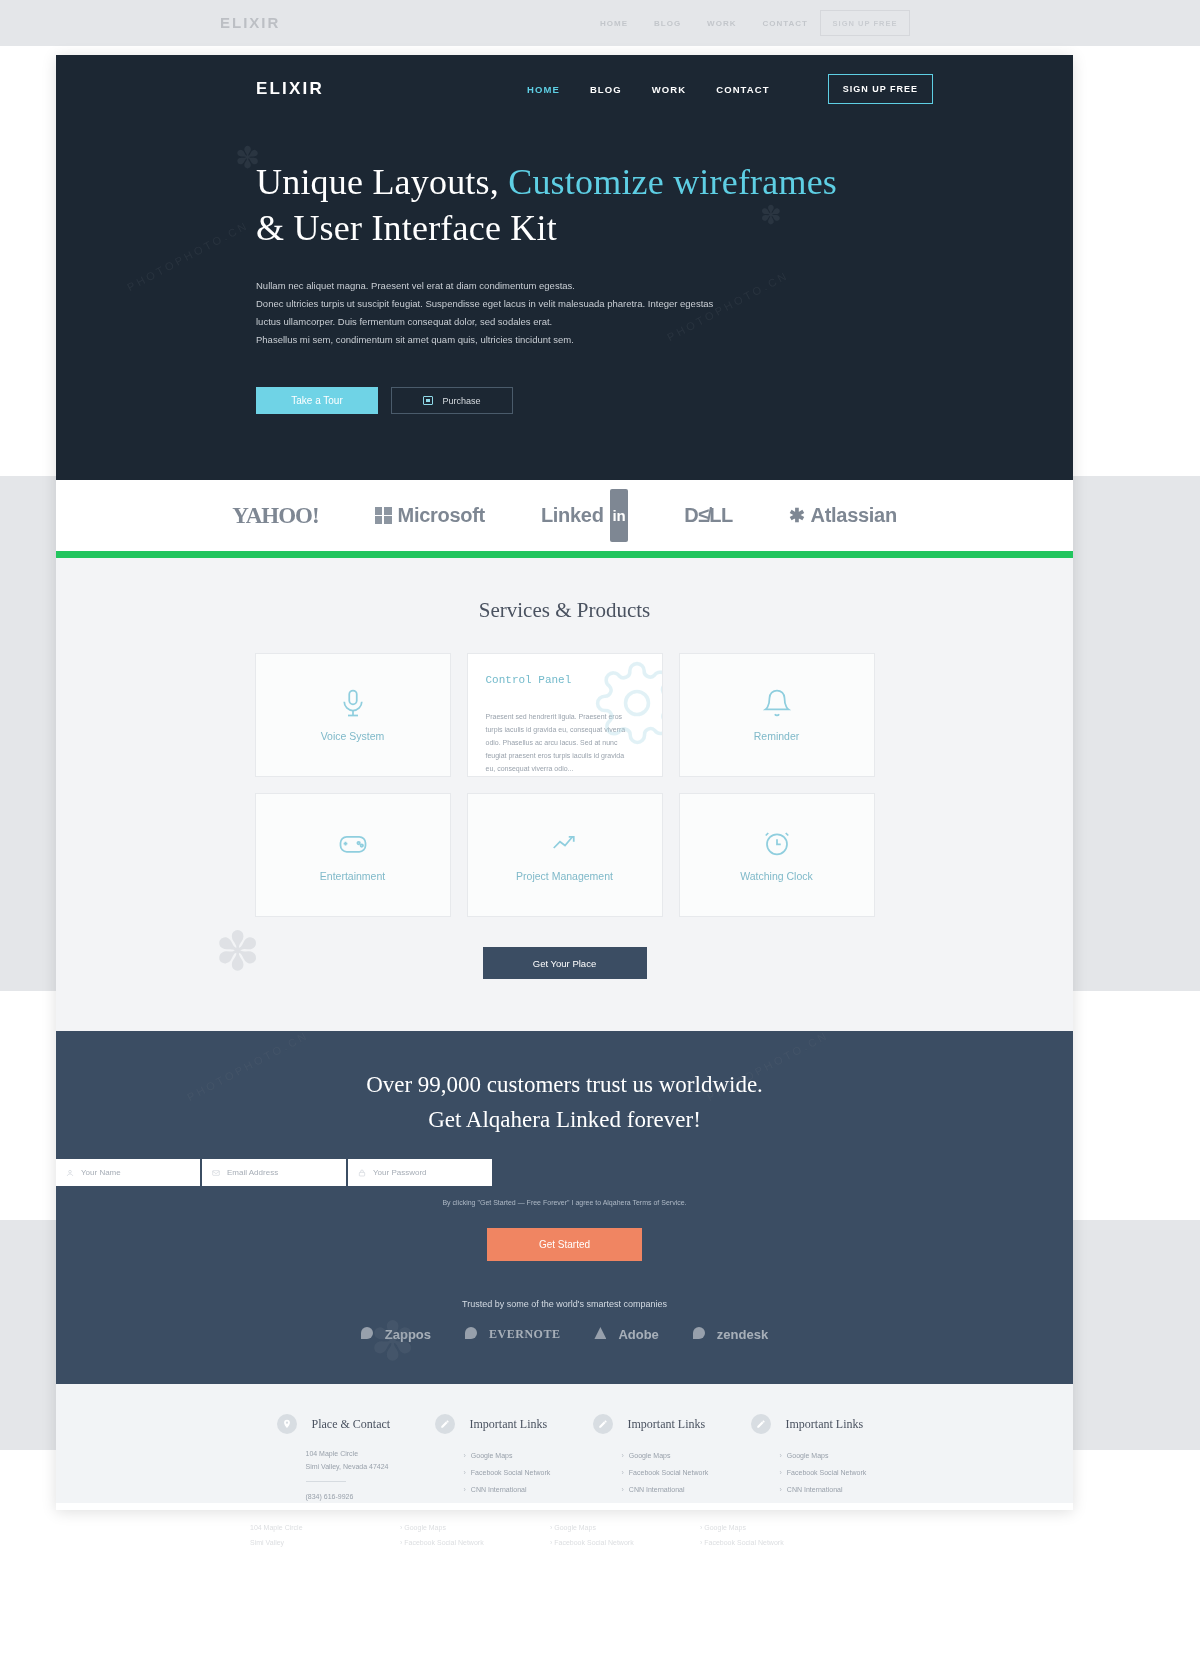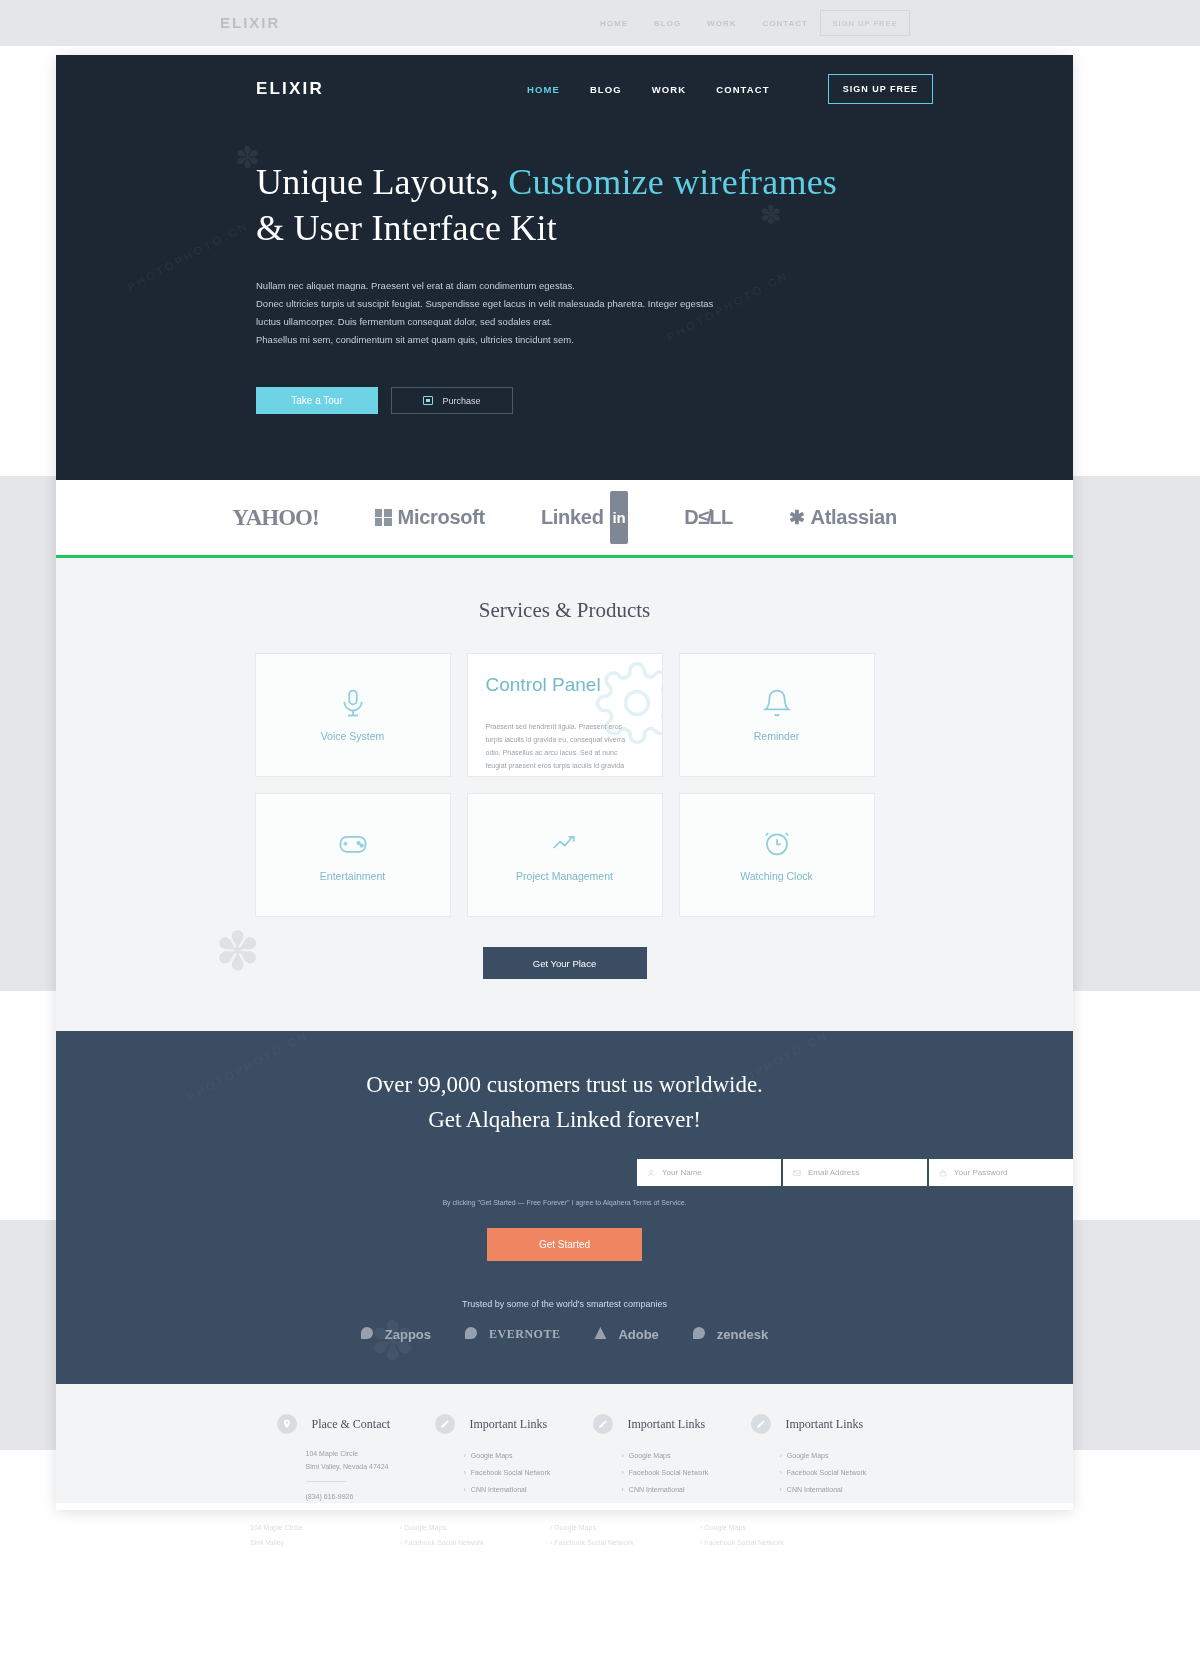--- a/index.html
+++ b/index.html
@@ -114,21 +114,21 @@
   }
   .cart-ico::after {
     content: ""; position: absolute; left: 2px; top: 2px;
     width: 4px; height: 3px; background: #8fd9e8;
   }
 
   
   .logos {
     height: 78px; background: #ffffff;
     display: flex; align-items: center; justify-content: center; gap: 56px;
-    border-bottom: 3px solid #22c55e;
+    border-bottom: 7px solid #22c55e;
   }
   .logo-item {
     color: #7e8793; font-size: 20px; font-weight: 700;
     display: flex; align-items: center; gap: 6px; letter-spacing: -.3px;
   }
   .logo-item.yahoo { font-family: "Liberation Serif", serif; font-size: 23px; letter-spacing: -1px; }
   .ms-grid {
     width: 17px; height: 17px; display: grid;
     grid-template-columns: 1fr 1fr; grid-template-rows: 1fr 1fr; gap: 1.5px;
   }
@@ -154,42 +154,42 @@
     background: #fbfcfc; border: 1px solid #e7e9ec; height: 124px;
     display: flex; flex-direction: column; align-items: center;
     justify-content: center; gap: 12px; position: relative; overflow: hidden;
   }
   .card.feature {
     background: #ffffff; align-items: flex-start; justify-content: flex-start;
     padding: 20px 18px;
   }
   .card-label { font-size: 10.5px; color: #7fb9c9; }
   .feature-title {
-    font-family: Liberation Sans, sans-serif;
-    font-size: 19px; color: #73bacb; margin-bottom: 12px;
+    font-family: Liberation Mono, monospace;
+    font-size: 11px; color: #73bacb; margin-bottom: 12px;
   }
   .feature-text { font-size: 7px; line-height: 13px; color: #9aa3ad; max-width: 150px; }
   .gear-wm {
     position: absolute; right: -18px; top: 6px; width: 86px; height: 86px;
     opacity: .30;
   }
   .ico { width: 30px; height: 30px; stroke: #8fcede; fill: none; stroke-width: 1.4; }
   .btn-place {
     display: block; margin: 30px auto 0; width: 164px; height: 32px;
     background: #3b4d63; border: none; color: #ffffff; font-size: 9.5px;
     cursor: pointer;
   }
 
   
   .cta { background: #3b4d63; padding: 36px 0 42px; text-align: center; position: relative; }
   .cta h2 {
     font-family: "Liberation Serif", serif;
     color: #ffffff; font-size: 23px; font-weight: 400; line-height: 35px;
   }
-  .cta-form { margin-top: 22px; display: flex; justify-content: flex-end; gap: 2px; margin-left: 12px; }
+  .cta-form { margin-top: 22px; display: flex; justify-content: flex-start; gap: 2px; }
   .field {
     width: 144px; height: 27px; background: #ffffff; border: none;
     display: flex; align-items: center; gap: 7px; padding: 0 10px;
     font-size: 8px; color: #a6adb6;
   }
   .field .fi { width: 8px; height: 8px; stroke: #b7bec6; fill: none; stroke-width: 1.3; }
   .cta-note { margin-top: 13px; font-size: 7px; color: #aeb9c6; }
   .btn-started {
     margin: 22px auto 0; display: block; width: 155px; height: 33px;
     background: #f08562; border: none; color: #ffffff; font-size: 10px;

